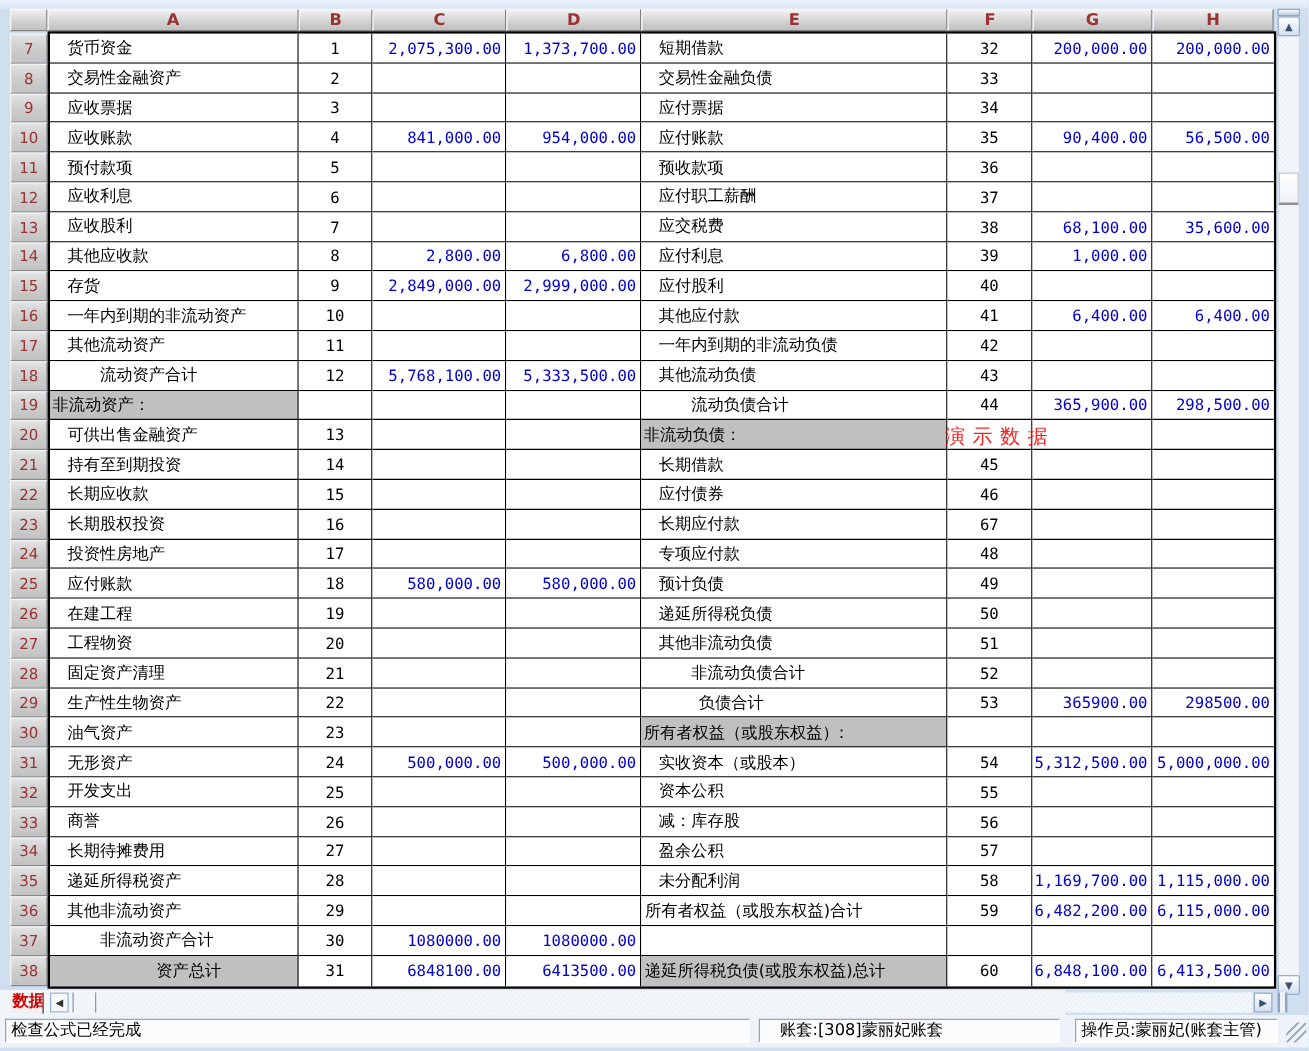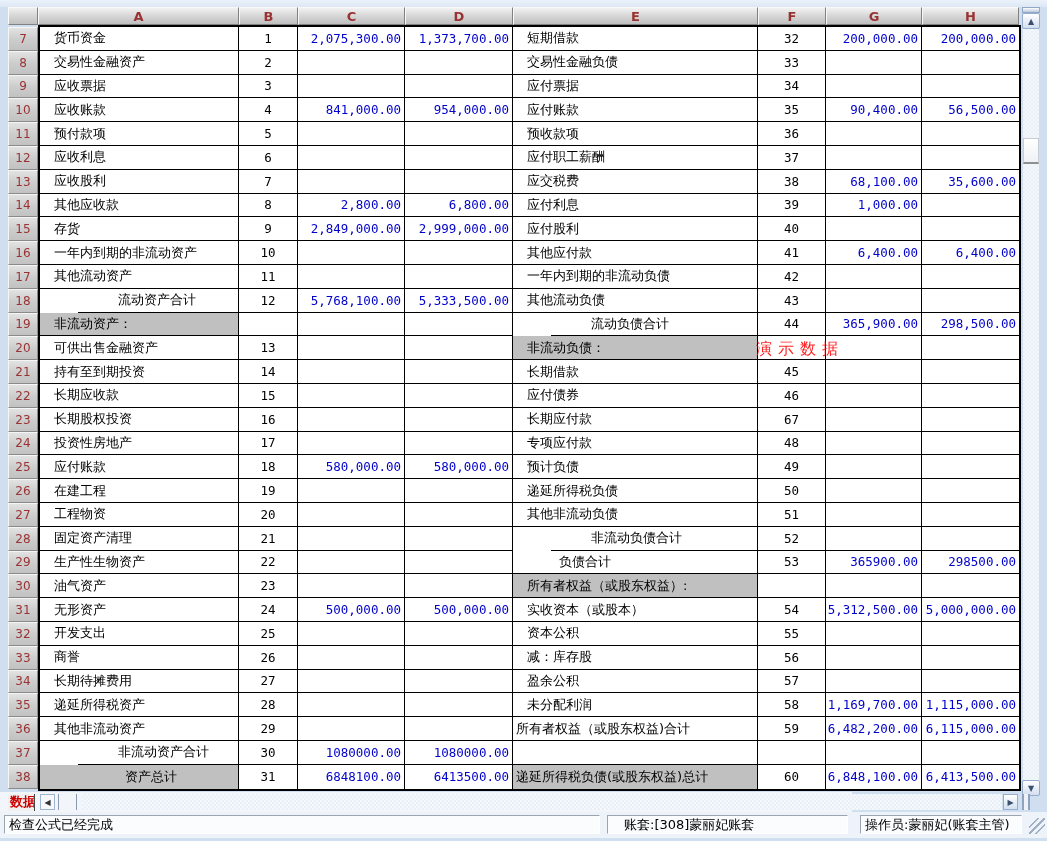--- a/index.html
+++ b/index.html
@@ -36,23 +36,23 @@
     grid-auto-rows:23.8px; }
   .cell { border-right:1px solid #000; border-bottom:1px solid #000;
     display:flex; align-items:center; overflow:hidden; white-space:nowrap;
     background:#fff; font-size:13px; color:#000; }
   .cell:nth-child(8n) { border-right:none; }
   .cell:nth-last-child(-n+8) { border-bottom:none; }
   .cell.num { font-family:"DejaVu Sans Mono","Liberation Mono",monospace; font-size:12.5px; }
   .cell.right { justify-content:flex-end; padding-right:3px; color:#0000cc; }
   .cell.center { justify-content:center; color:#000; }
   .cell.label.item { padding-left:14px; }
-  .cell.label.sub  { padding-left:40px;margin-left:38px; }
+  .cell.label.sub  { padding-left:40px; }
   .cell.label.sub2 { padding-left:46px; }
-  .cell.label.sec  { padding-left:14px; background:#c0c0c0; }
+  .cell.label.sec  { padding-left:2px; background:#c0c0c0; }
   .cell.label.flat { padding-left:3px; }
   .cell.label.grand  { padding-left:3px; background:#c0c0c0; }
   .cell.label.grandc { justify-content:center; background:#c0c0c0;padding-left:24px; }
   
   .watermark { position:absolute; left:756px; top:339px; z-index:5;
     color:#ff0000; font-size:16px; letter-spacing:6px; opacity:.88; pointer-events:none; }
   
   .vscroll { position:absolute; left:1022px; top:7px; width:18px; height:789px; }
   .vsplit { position:absolute; left:0; top:0; width:18px; height:6px;
     background:linear-gradient(180deg,#fdfdfd,#b9c8dd); border:1px solid #92a8c6; }

